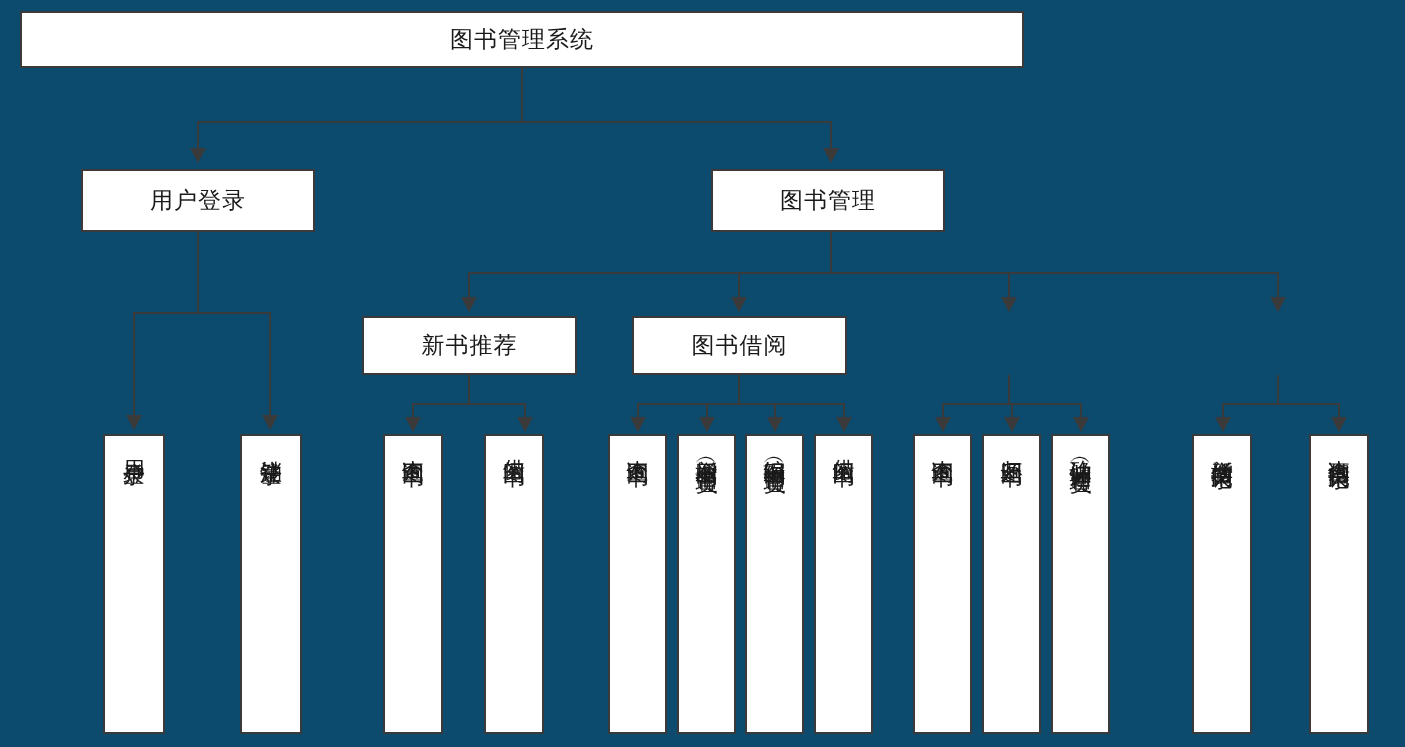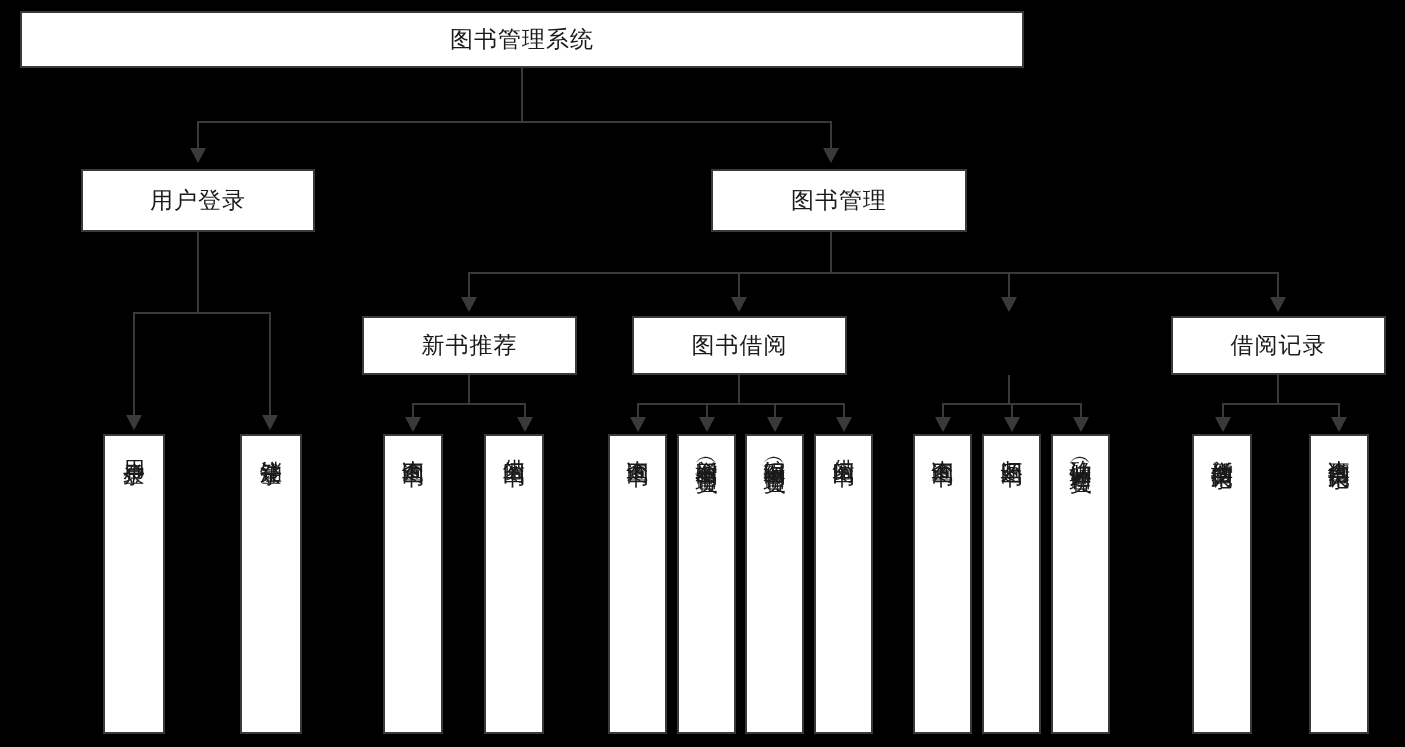--- a/index.html
+++ b/index.html
@@ -7,21 +7,21 @@
     padding: 0;
     background: #ffffff;
   }
   body {
     font-family: "DejaVu Sans", "Liberation Sans", sans-serif;
   }
   #canvas {
     position: relative;
     width: 1405px;
     height: 747px;
-    background: #000000;
+    background: #0c4a6e;
     overflow: hidden;
   }
   
   .node {
     position: absolute;
     box-sizing: border-box;
     background: #ffffff;
     border: 2px solid #3a3a3a;
     display: flex;
     align-items: center;
@@ -93,21 +93,21 @@
   <div class="hline" style="left:197px; top:121px; width:634px;"></div>
 
   <div class="vline" style="left:197px; top:121px; height:28px;"></div>
   <div class="arrow" style="left:190px; top:148px;"></div>
   <div class="vline" style="left:830px; top:121px; height:28px;"></div>
   <div class="arrow" style="left:823px; top:148px;"></div>
 
   <div class="node horiz" style="left:81px; top:169px; width:234px; height:63px;">
     <span>用户登录</span>
   </div>
-  <div class="node horiz" style="left:711px; top:169px; width:256px; height:63px;">
+  <div class="node horiz" style="left:711px; top:169px; width:234px; height:63px;">
     <span>图书管理</span>
   </div>
 
   <div class="vline" style="left:197px; top:232px; height:80px;"></div>
   <div class="hline" style="left:133px; top:312px; width:136px;"></div>
   <div class="vline" style="left:133px; top:312px; height:104px;"></div>
   <div class="arrow" style="left:126px; top:415px;"></div>
   <div class="vline" style="left:269px; top:312px; height:104px;"></div>
   <div class="arrow" style="left:262px; top:415px;"></div>
 
@@ -121,23 +121,20 @@
   <div class="arrow" style="left:1001px; top:297px;"></div>
   <div class="vline" style="left:1277px; top:272px; height:26px;"></div>
   <div class="arrow" style="left:1270px; top:297px;"></div>
 
   <div class="node horiz" style="left:632px; top:316px; width:215px; height:59px;">
     <span>图书借阅</span>
   </div>
   <div class="node horiz" style="left:362px; top:316px; width:215px; height:59px;">
     <span>新书推荐</span>
   </div>
-  <div class="node horiz" style="left:1171px; top:316px; width:215px; height:59px;">
-    <span>借阅记录</span>
-  </div>
 
   <div class="vline" style="left:468px; top:375px; height:28px;"></div>
   <div class="hline" style="left:412px; top:403px; width:112px;"></div>
   <div class="vline" style="left:412px; top:403px; height:15px;"></div>
   <div class="arrow" style="left:405px; top:417px;"></div>
   <div class="vline" style="left:524px; top:403px; height:15px;"></div>
   <div class="arrow" style="left:517px; top:417px;"></div>
 
   <div class="vline" style="left:738px; top:375px; height:28px;"></div>
   <div class="hline" style="left:637px; top:403px; width:206px;"></div>

